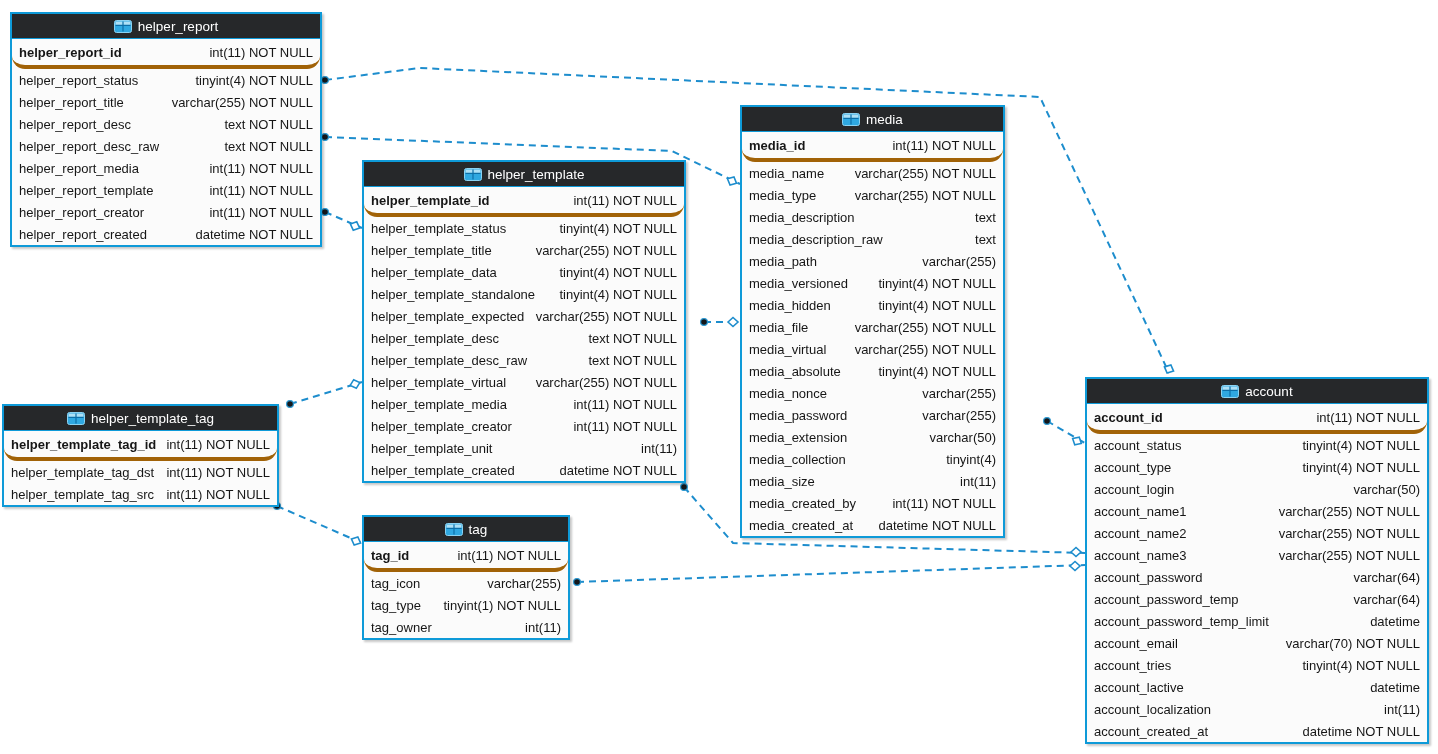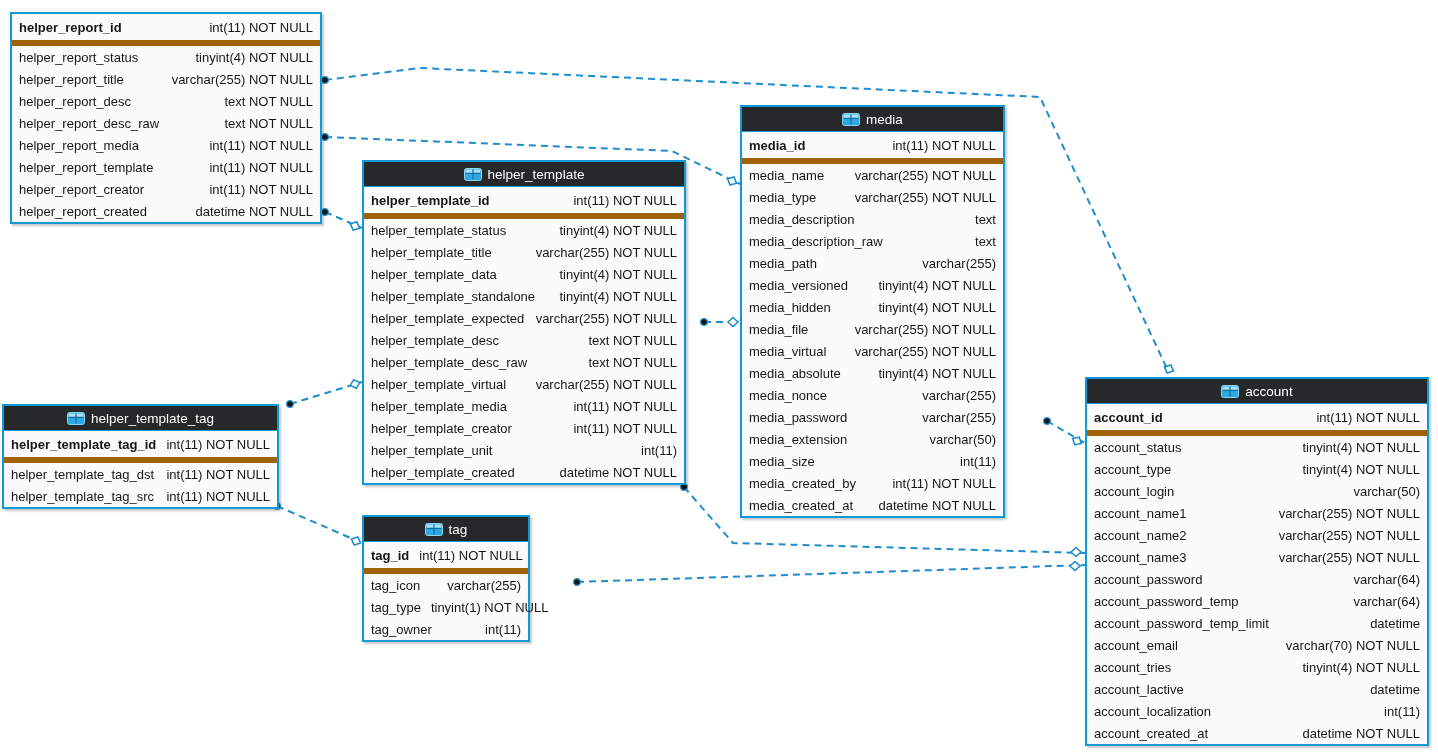--- a/index.html
+++ b/index.html
@@ -29,21 +29,21 @@
     display:flex;
     align-items:center;
     justify-content:center;
     gap:6px;
     font-size:13.5px;
     border-bottom:1px solid #0e9ad8;
     cursor:default;
   }
   .table-title{white-space:nowrap;}
   .table-icon{display:flex;align-items:center;}
-  .pk-section{border-bottom:6px solid #a16207;}
+  .pk-section{border-bottom:4px solid #a16207;border-radius:13px;}
   .row{
     display:flex;
     justify-content:space-between;
     align-items:center;
     gap:10px;
     padding:0 7px;
     height:22px;
     font-size:13px;
     color:#161616;
     white-space:nowrap;
@@ -109,20 +109,31 @@
     </g>
 
     <g>
       <path class="wire" d="M1047,421 L1085,443"></path>
       <circle class="dot" cx="1047" cy="421" r="3.4"></circle>
       <path class="diamond" d="M1072,441 L1077,436.5 L1082,441 L1077,445.5 Z" transform="rotate(30 1077 441)"></path>
     </g>
   </svg>
 
 <div class="db-table" style="left: 10px; top: 12px; width: 312px;">
+      <div class="table-header">
+        <span class="table-icon">
+          <svg width="18" height="13" viewBox="0 0 18 13">
+            <rect x="0.5" y="0.5" width="17" height="12" rx="2" fill="#2fa8e1" stroke="#8ad2f2" stroke-width="1"></rect>
+            <rect x="1.5" y="1.5" width="15" height="3.4" fill="#aee0f6"></rect>
+            <line x1="9" y1="1.5" x2="9" y2="11.5" stroke="#0d6fa8" stroke-width="1.2"></line>
+            <line x1="1.5" y1="5.4" x2="16.5" y2="5.4" stroke="#0d6fa8" stroke-width="1.2"></line>
+          </svg>
+        </span>
+        <span class="table-title">helper_report</span>
+      </div>
       <div class="pk-section">
         <div class="row pk">
           <span class="col-name">helper_report_id</span>
           <span class="col-type">int(11) NOT NULL</span>
         </div>
       </div>
       <div class="body-section">
         <div class="row">
           <span class="col-name">helper_report_status</span>
           <span class="col-type">tinyint(4) NOT NULL</span>
@@ -320,34 +331,38 @@
         </div>
         <div class="row">
           <span class="col-name">media_password</span>
           <span class="col-type">varchar(255)</span>
         </div>
         <div class="row">
           <span class="col-name">media_extension</span>
           <span class="col-type">varchar(50)</span>
         </div>
         <div class="row">
+          <span class="col-name">media_collection</span>
+          <span class="col-type">tinyint(4)</span>
+        </div>
+        <div class="row">
           <span class="col-name">media_size</span>
           <span class="col-type">int(11)</span>
         </div>
         <div class="row">
           <span class="col-name">media_created_by</span>
           <span class="col-type">int(11) NOT NULL</span>
         </div>
         <div class="row">
           <span class="col-name">media_created_at</span>
           <span class="col-type">datetime NOT NULL</span>
         </div>
       </div>
     </div>
-    <div class="db-table" style="left: 362px; top: 515px; width: 168px;">
+    <div class="db-table" style="left: 362px; top: 515px; width: 208px;">
       <div class="table-header">
         <span class="table-icon">
           <svg width="18" height="13" viewBox="0 0 18 13">
             <rect x="0.5" y="0.5" width="17" height="12" rx="2" fill="#2fa8e1" stroke="#8ad2f2" stroke-width="1"></rect>
             <rect x="1.5" y="1.5" width="15" height="3.4" fill="#aee0f6"></rect>
             <line x1="9" y1="1.5" x2="9" y2="11.5" stroke="#0d6fa8" stroke-width="1.2"></line>
             <line x1="1.5" y1="5.4" x2="16.5" y2="5.4" stroke="#0d6fa8" stroke-width="1.2"></line>
           </svg>
         </span>
         <span class="table-title">tag</span>

